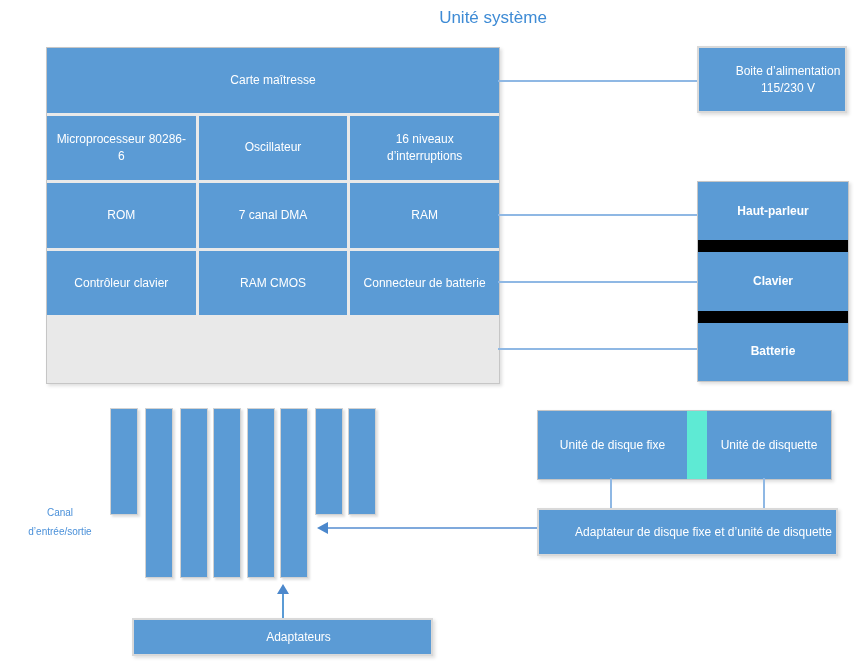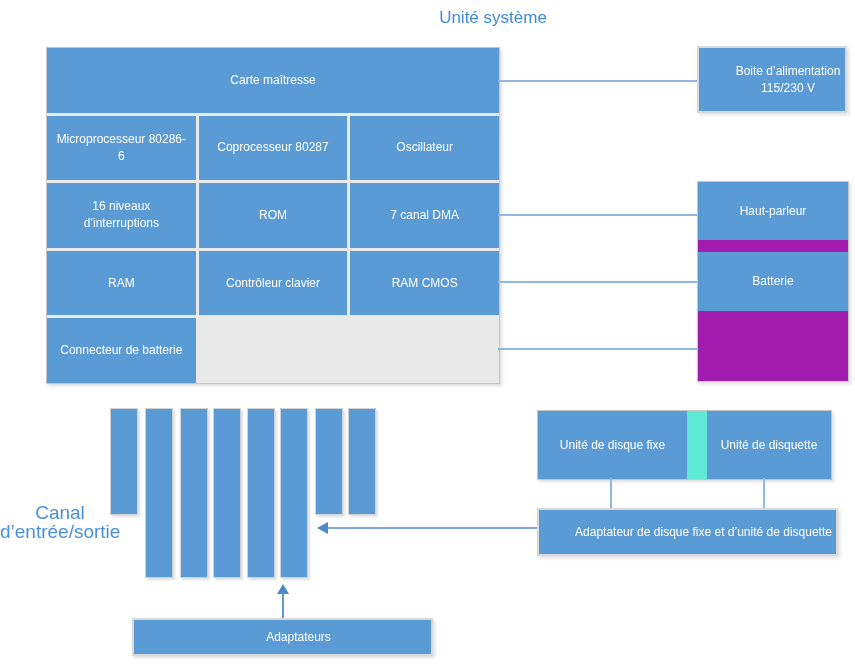--- a/index.html
+++ b/index.html
@@ -30,40 +30,41 @@
     display:flex;flex-direction:column;align-items:center;justify-content:center;text-align:center;
     border:2px solid #d9d9d9;box-sizing:border-box;
     box-shadow:2px 2px 3px rgba(130,130,130,0.25);
     padding-left:32px;
   }
   #power-box{left:697px;top:46px;width:150px;height:67px;}
   
   .stack{
     position:absolute;left:697px;top:181px;width:150px;height:199px;
     display:grid;grid-template-rows:repeat(3,1fr);gap:12px;
-    background:#a21caf;border:1px solid #c6c6c6;
+    background:#000000;border:1px solid #c6c6c6;
     box-shadow:2px 2px 3px rgba(130,130,130,0.25);
+    font-weight:bold;
   }
   
   .hline{position:absolute;height:2px;background:#8fb8e4;}
   .vline{position:absolute;width:2px;background:#8fb8e4;}
   
   .slot{
     position:absolute;top:408px;width:28px;background:#5b9bd5;
     border:1px solid #d2d2d2;box-sizing:border-box;
     box-shadow:2px 2px 2px rgba(130,130,130,0.25);
   }
   .slot.tall{height:170px;}
   .slot.short{height:107px;}
   .s1{left:110px;} .s2{left:145px;} .s3{left:180px;} .s4{left:213px;}
   .s5{left:247px;} .s6{left:280px;} .s7{left:315px;} .s8{left:348px;}
   
   .io-label{
     position:absolute;left:0px;top:503px;width:120px;text-align:center;
-    color:#4a90d9;font-size:19px;line-height:19px;
+    color:#4a90d9;font-size:10px;line-height:19px;
   }
   
   .storage-grid{
     position:absolute;left:537px;top:410px;width:293px;height:68px;
     display:grid;grid-template-columns:149px 1fr;gap:20px;
     background:#5eead4;border:1px solid #c6c6c6;
     box-shadow:2px 2px 3px rgba(130,130,130,0.25);
   }
   #adapter-box{left:537px;top:508px;width:301px;height:48px;}
   #adapters-box{left:132px;top:618px;width:301px;height:38px;justify-content:center;}
@@ -82,38 +83,38 @@
 </head>
 <body>
 
 <div id="canvas">
 
   <div class="title">Unité système</div>
 
   <div class="mb-grid">
     <div class="cell header">Carte maîtresse</div>
     <div class="cell">Microprocesseur 80286-6</div>
-    <div class="cell">Coprocesseur 80287</div>
     <div class="cell">Oscillateur</div>
     <div class="cell">16 niveaux d’interruptions</div>
     <div class="cell">ROM</div>
     <div class="cell">7 canal DMA</div>
     <div class="cell">RAM</div>
     <div class="cell">Contrôleur clavier</div>
     <div class="cell">RAM CMOS</div>
     <div class="cell">Connecteur de batterie</div>
   </div>
 
   <div class="box" id="power-box">
     <span>Boite d’alimentation</span>
     <span>115/230 V</span>
   </div>
 
   <div class="stack">
     <div class="cell">Haut-parleur</div>
+    <div class="cell">Clavier</div>
     <div class="cell">Batterie</div>
   </div>
 
   <div class="hline" style="left:498px;top:80px;width:199px;"></div>
   <div class="hline" style="left:498px;top:214px;width:199px;"></div>
   <div class="hline" style="left:498px;top:281px;width:199px;"></div>
   <div class="hline" style="left:498px;top:348px;width:199px;"></div>
 
   <div class="slot short s1"></div>
   <div class="slot tall s2"></div>

